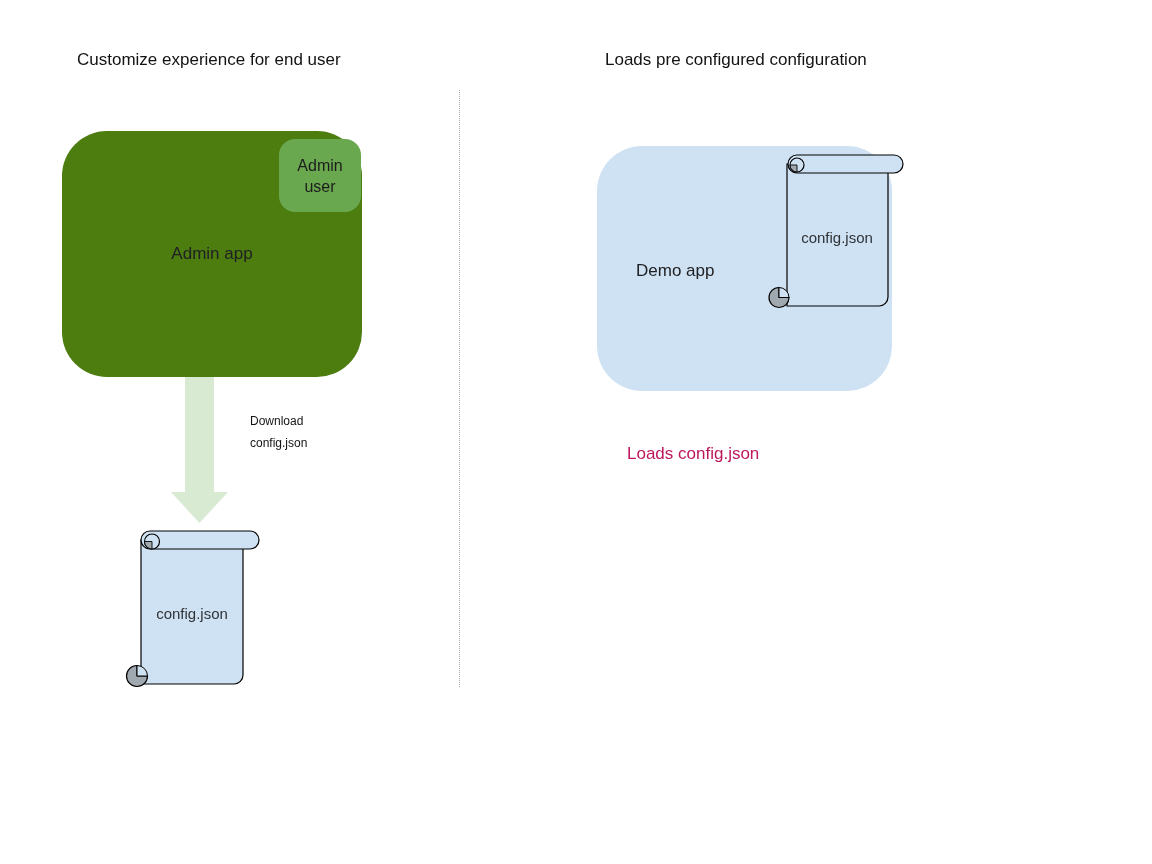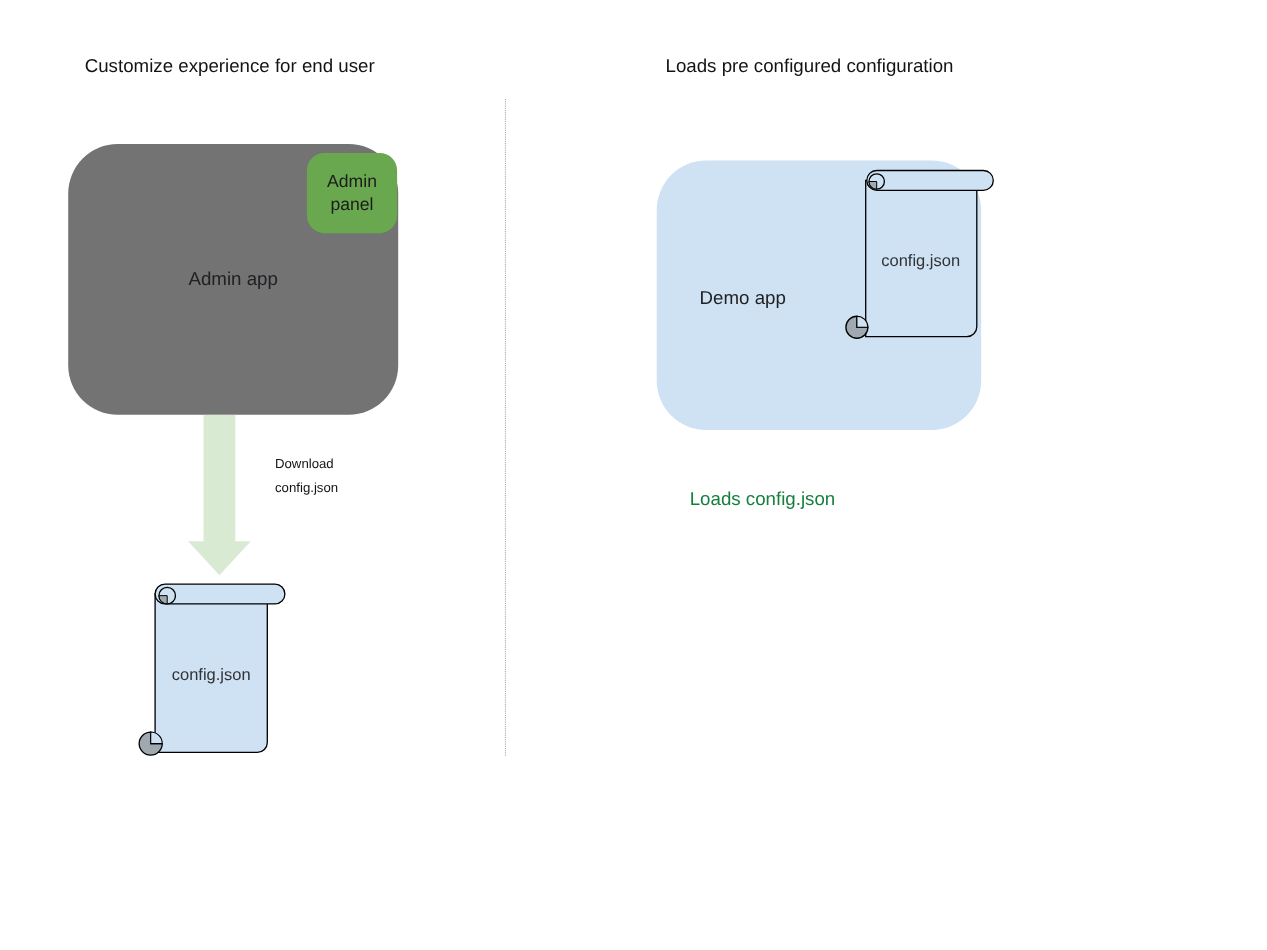--- a/index.html
+++ b/index.html
@@ -19,21 +19,21 @@
     white-space: nowrap;
   }
   .divider {
     left: 459px; top: 90px;
     width: 0; height: 597px;
     border-left: 1px dotted #a9a9a9;
   }
   .admin-box {
     left: 62px; top: 131px;
     width: 300px; height: 246px;
-    background: #737373;
+    background: #4d7c0f;
     border-radius: 45px;
     display: flex; align-items: center; justify-content: center;
   }
   .admin-box .label, .demo-label {
     font-size: 17px;
     color: #202124;
   }
   .admin-panel {
     left: 279px; top: 139px;
     width: 82px; height: 73px;
@@ -70,41 +70,41 @@
     color: #303337;
     width: 90px;
     text-align: center;
     white-space: nowrap;
   }
   .scroll-label.left-pos  { left: 147px; top: 605px; }
   .scroll-label.right-pos { left: 792px; top: 229px; }
   .caption-right {
     left: 627px; top: 444px;
     font-size: 17px;
-    color: #15803d;
+    color: #be185d;
     white-space: nowrap;
   }
 </style>
 </head>
 <body>
 
 <div class="page">
 
   <div class="abs section-title" style="left:77px; top:50px;">Customize experience for end user</div>
 
   <div class="abs section-title" style="left:605px; top:50px;">Loads pre configured configuration</div>
 
   <div class="abs divider"></div>
 
   <div class="abs admin-box">
     <span class="label">Admin app</span>
   </div>
 
   <div class="abs admin-panel">
-    <span class="label">Admin panel</span>
+    <span class="label">Admin user</span>
   </div>
 
   <svg class="abs down-arrow-svg" width="60" height="148" viewBox="0 0 60 148">
     <path d="M15 0 H44 V115 H58 L29.5 146 L1 115 H15 Z" fill="#d9ead3" stroke="none"></path>
   </svg>
 
   <div class="abs download-caption">
     <div>Download</div>
     <div>config.json</div>
   </div>

